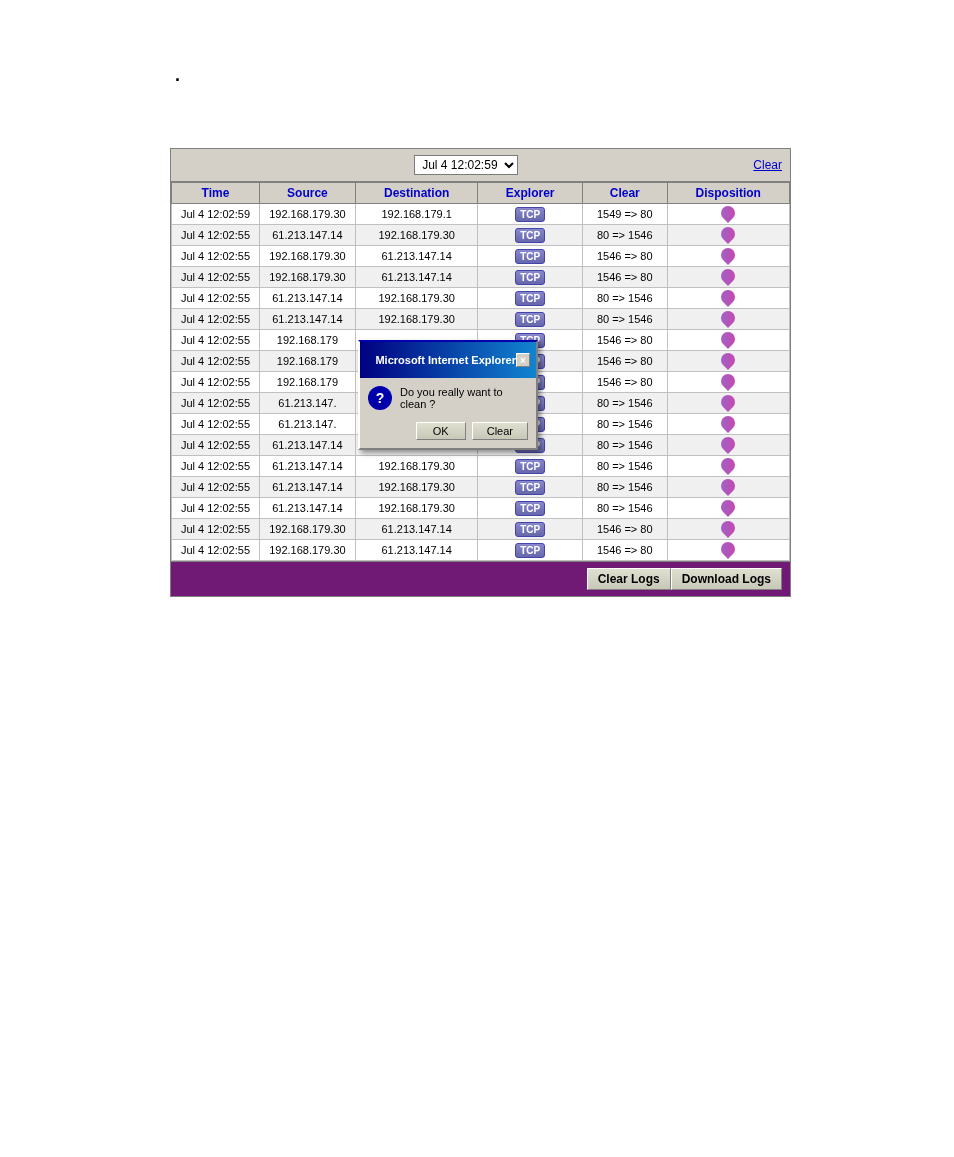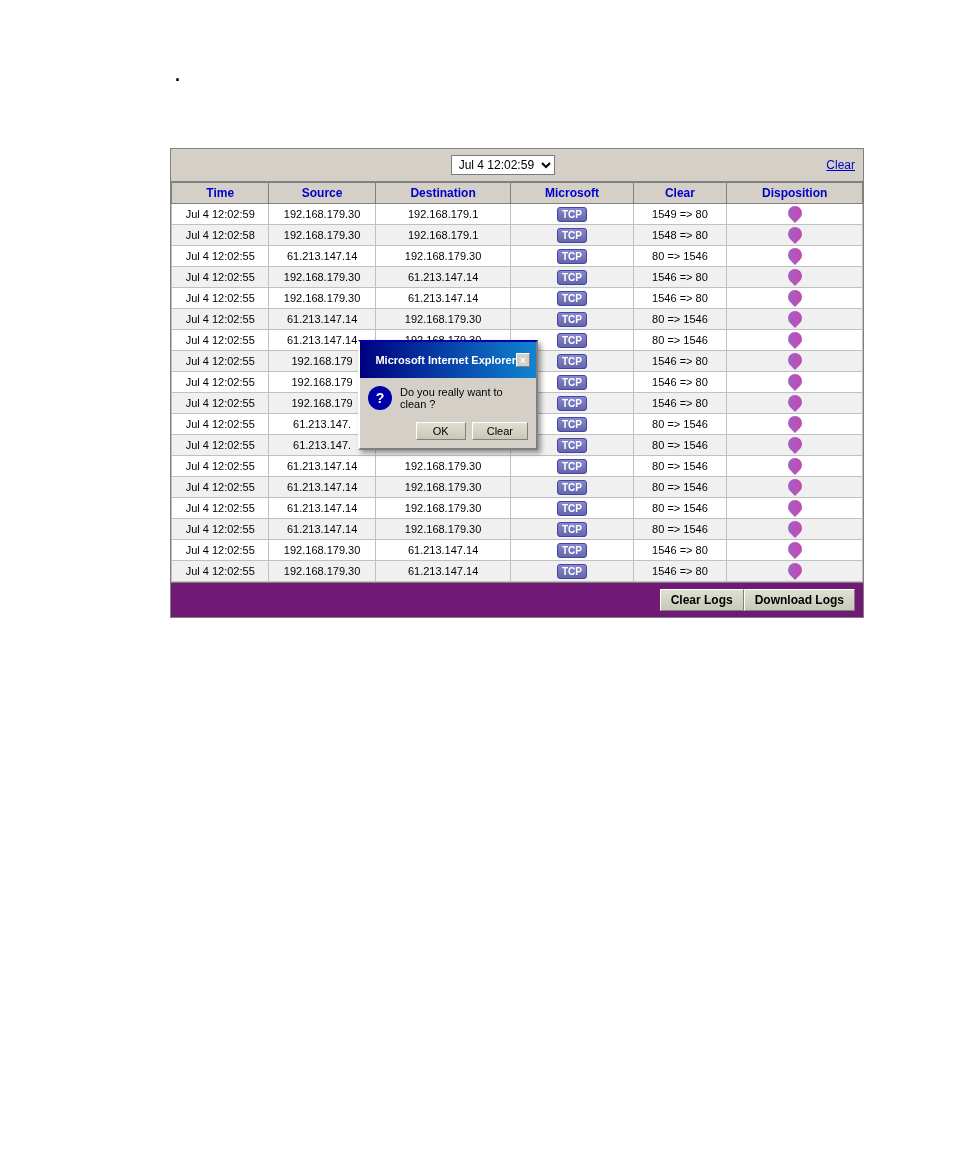--- a/index.html
+++ b/index.html
@@ -13,21 +13,21 @@
       position: absolute;
       top: 65px;
       left: 175px;
       font-size: 18px;
       font-weight: bold;
     }
     .main-container {
       position: absolute;
       top: 148px;
       left: 170px;
-      width: 694px;
+      width: 621px;
       background: #d4d0c8;
       border: 1px solid #808080;
     }
     .header-bar {
       background: #d4d0c8;
       padding: 6px 8px;
       display: flex;
       align-items: center;
       justify-content: space-between;
       border-bottom: 1px solid #808080;
@@ -218,40 +218,32 @@
     </div>
     <a class="next-link" href="#">Clear</a>
   </div>
 
   <table class="log-table">
     <thead>
       <tr>
         <th>Time</th>
         <th>Source</th>
         <th>Destination</th>
-        <th>Microsoft</th>
+        <th>Explorer</th>
         <th>Clear</th>
         <th>Disposition</th>
       </tr>
     </thead>
     <tbody id="log-tbody">
     <tr>
           <td>Jul 4 12:02:59</td>
           <td>192.168.179.30</td>
           <td>192.168.179.1</td>
           <td><span class="tcp-badge">TCP</span></td>
           <td>1549 =&gt; 80</td>
-          <td style="text-align: center;"><span class="disposition-icon"></span></td>
-        </tr>
-        <tr>
-          <td>Jul 4 12:02:58</td>
-          <td>192.168.179.30</td>
-          <td>192.168.179.1</td>
-          <td><span class="tcp-badge">TCP</span></td>
-          <td>1548 =&gt; 80</td>
           <td style="text-align: center;"><span class="disposition-icon"></span></td>
         </tr>
         <tr>
           <td>Jul 4 12:02:55</td>
           <td>61.213.147.14</td>
           <td>192.168.179.30</td>
           <td><span class="tcp-badge">TCP</span></td>
           <td>80 =&gt; 1546</td>
           <td style="text-align: center;"><span class="disposition-icon"></span></td>
         </tr>

